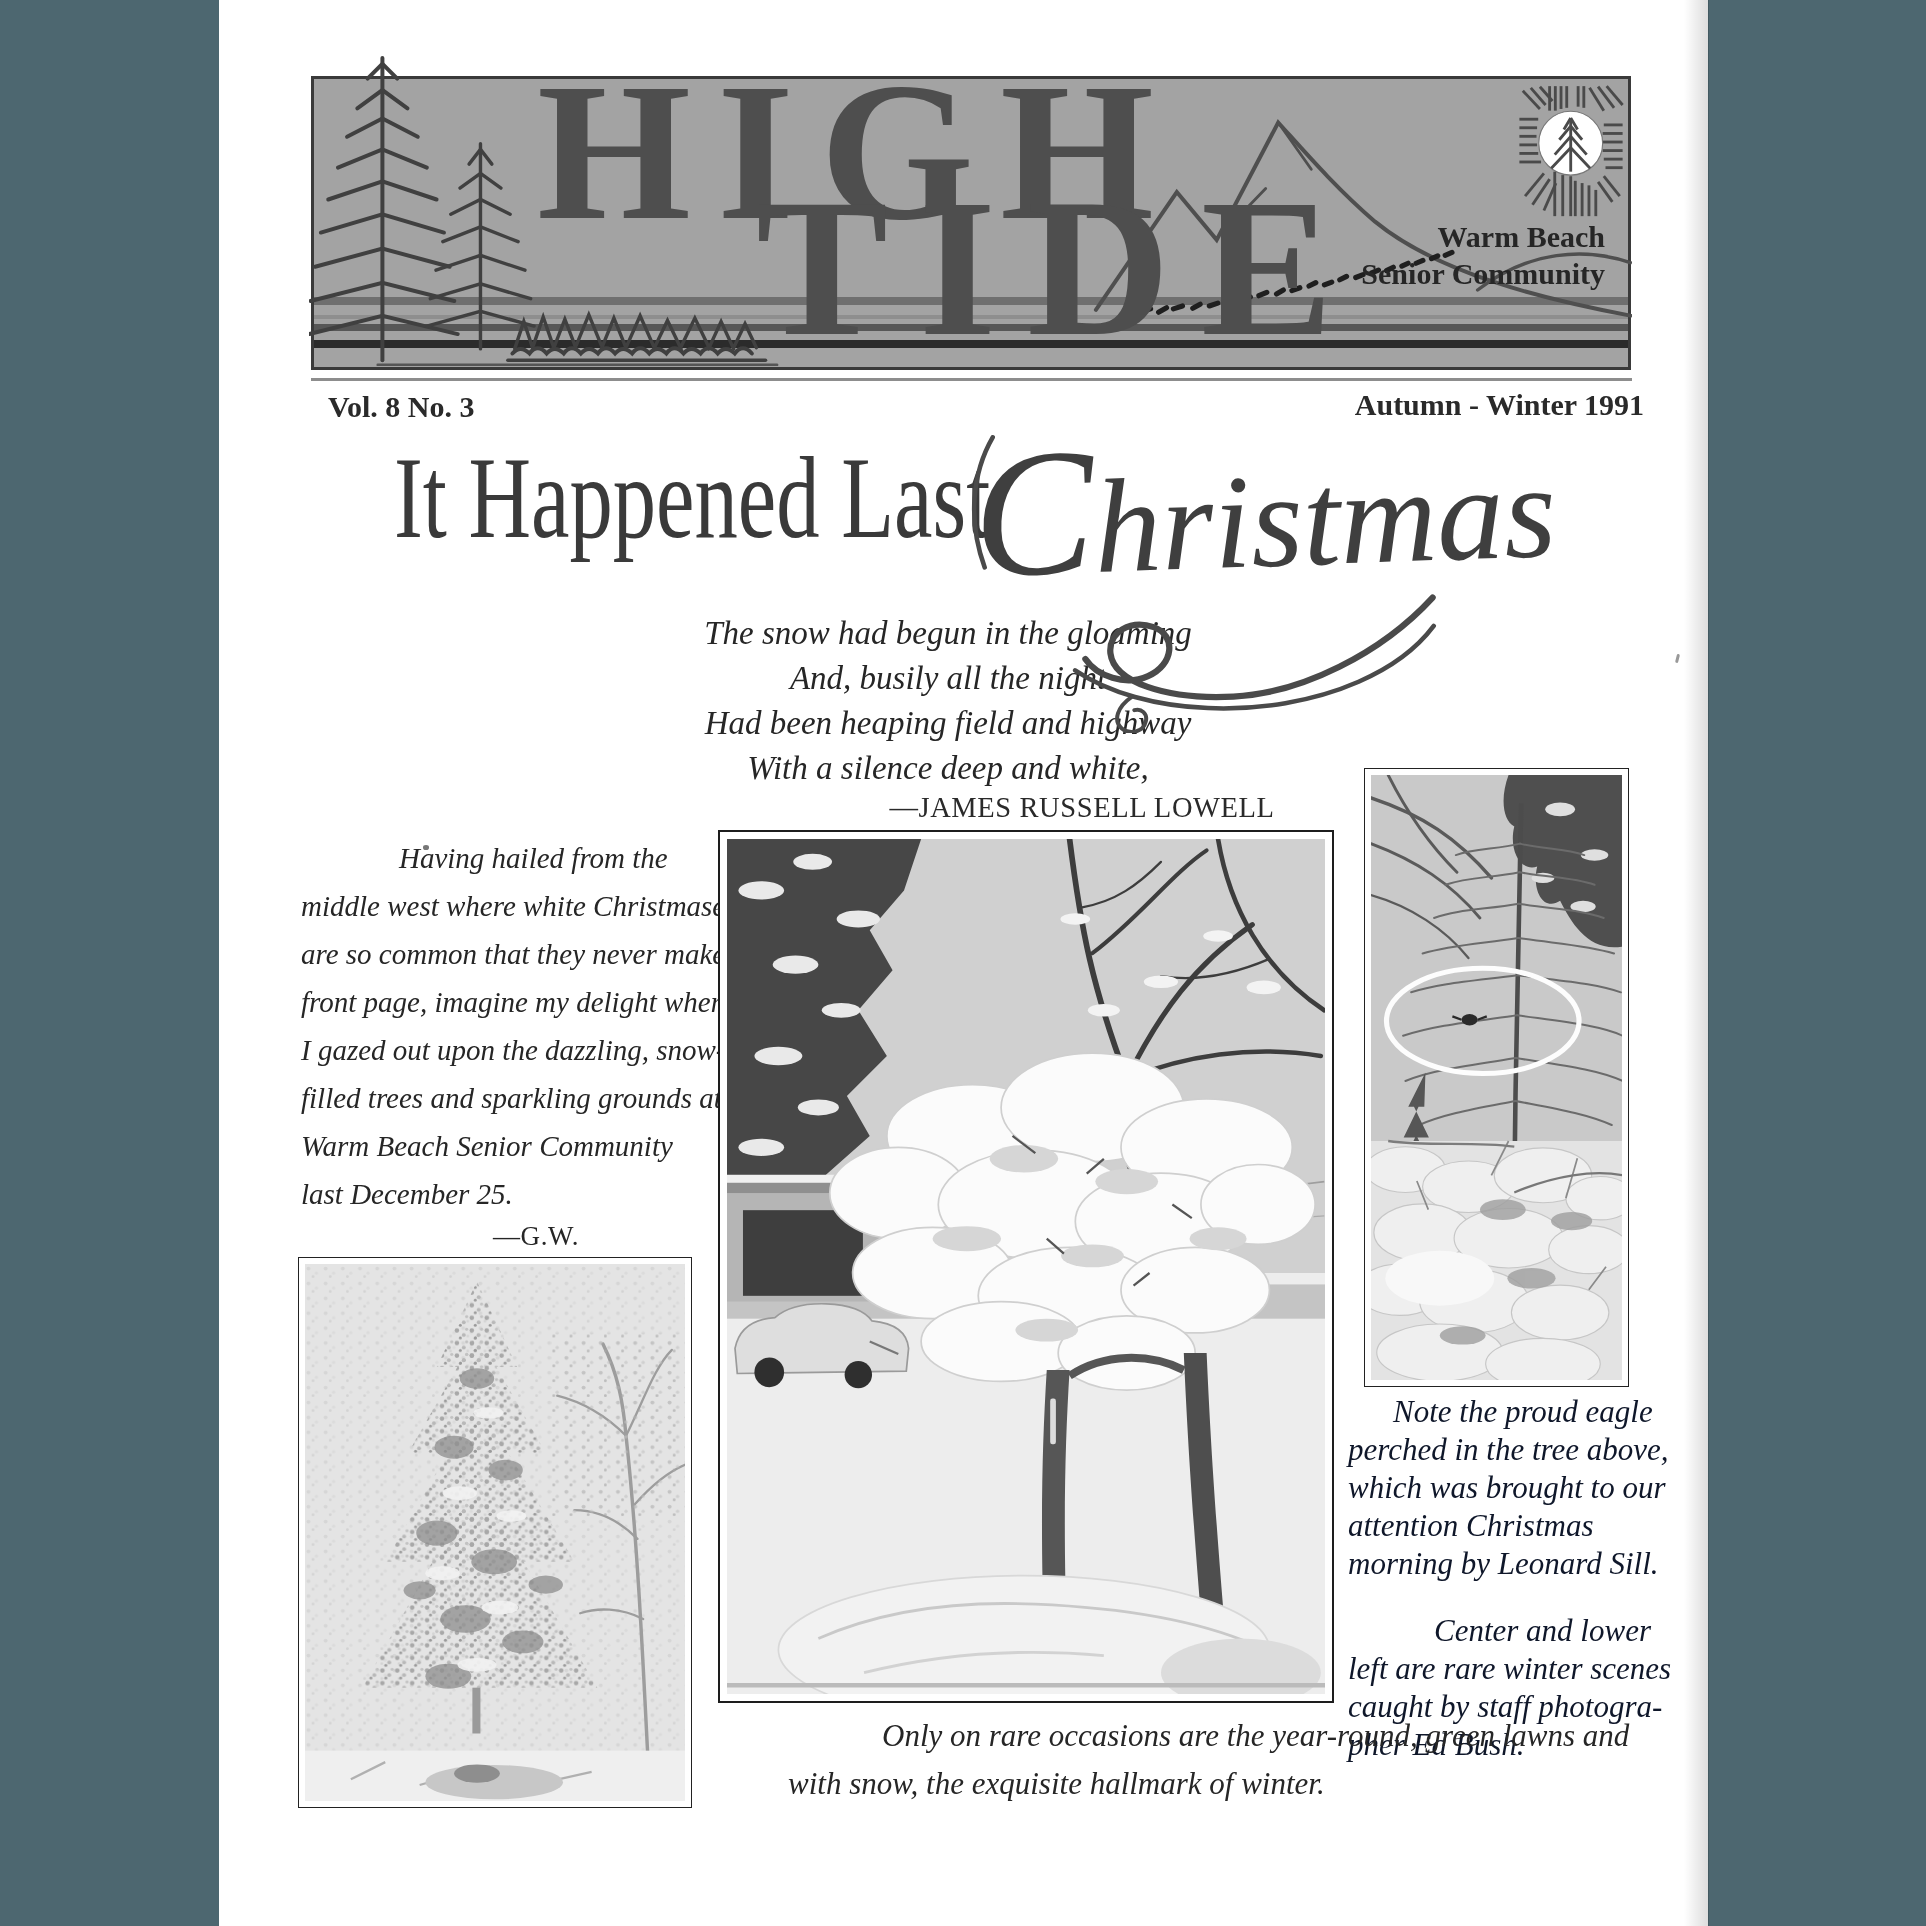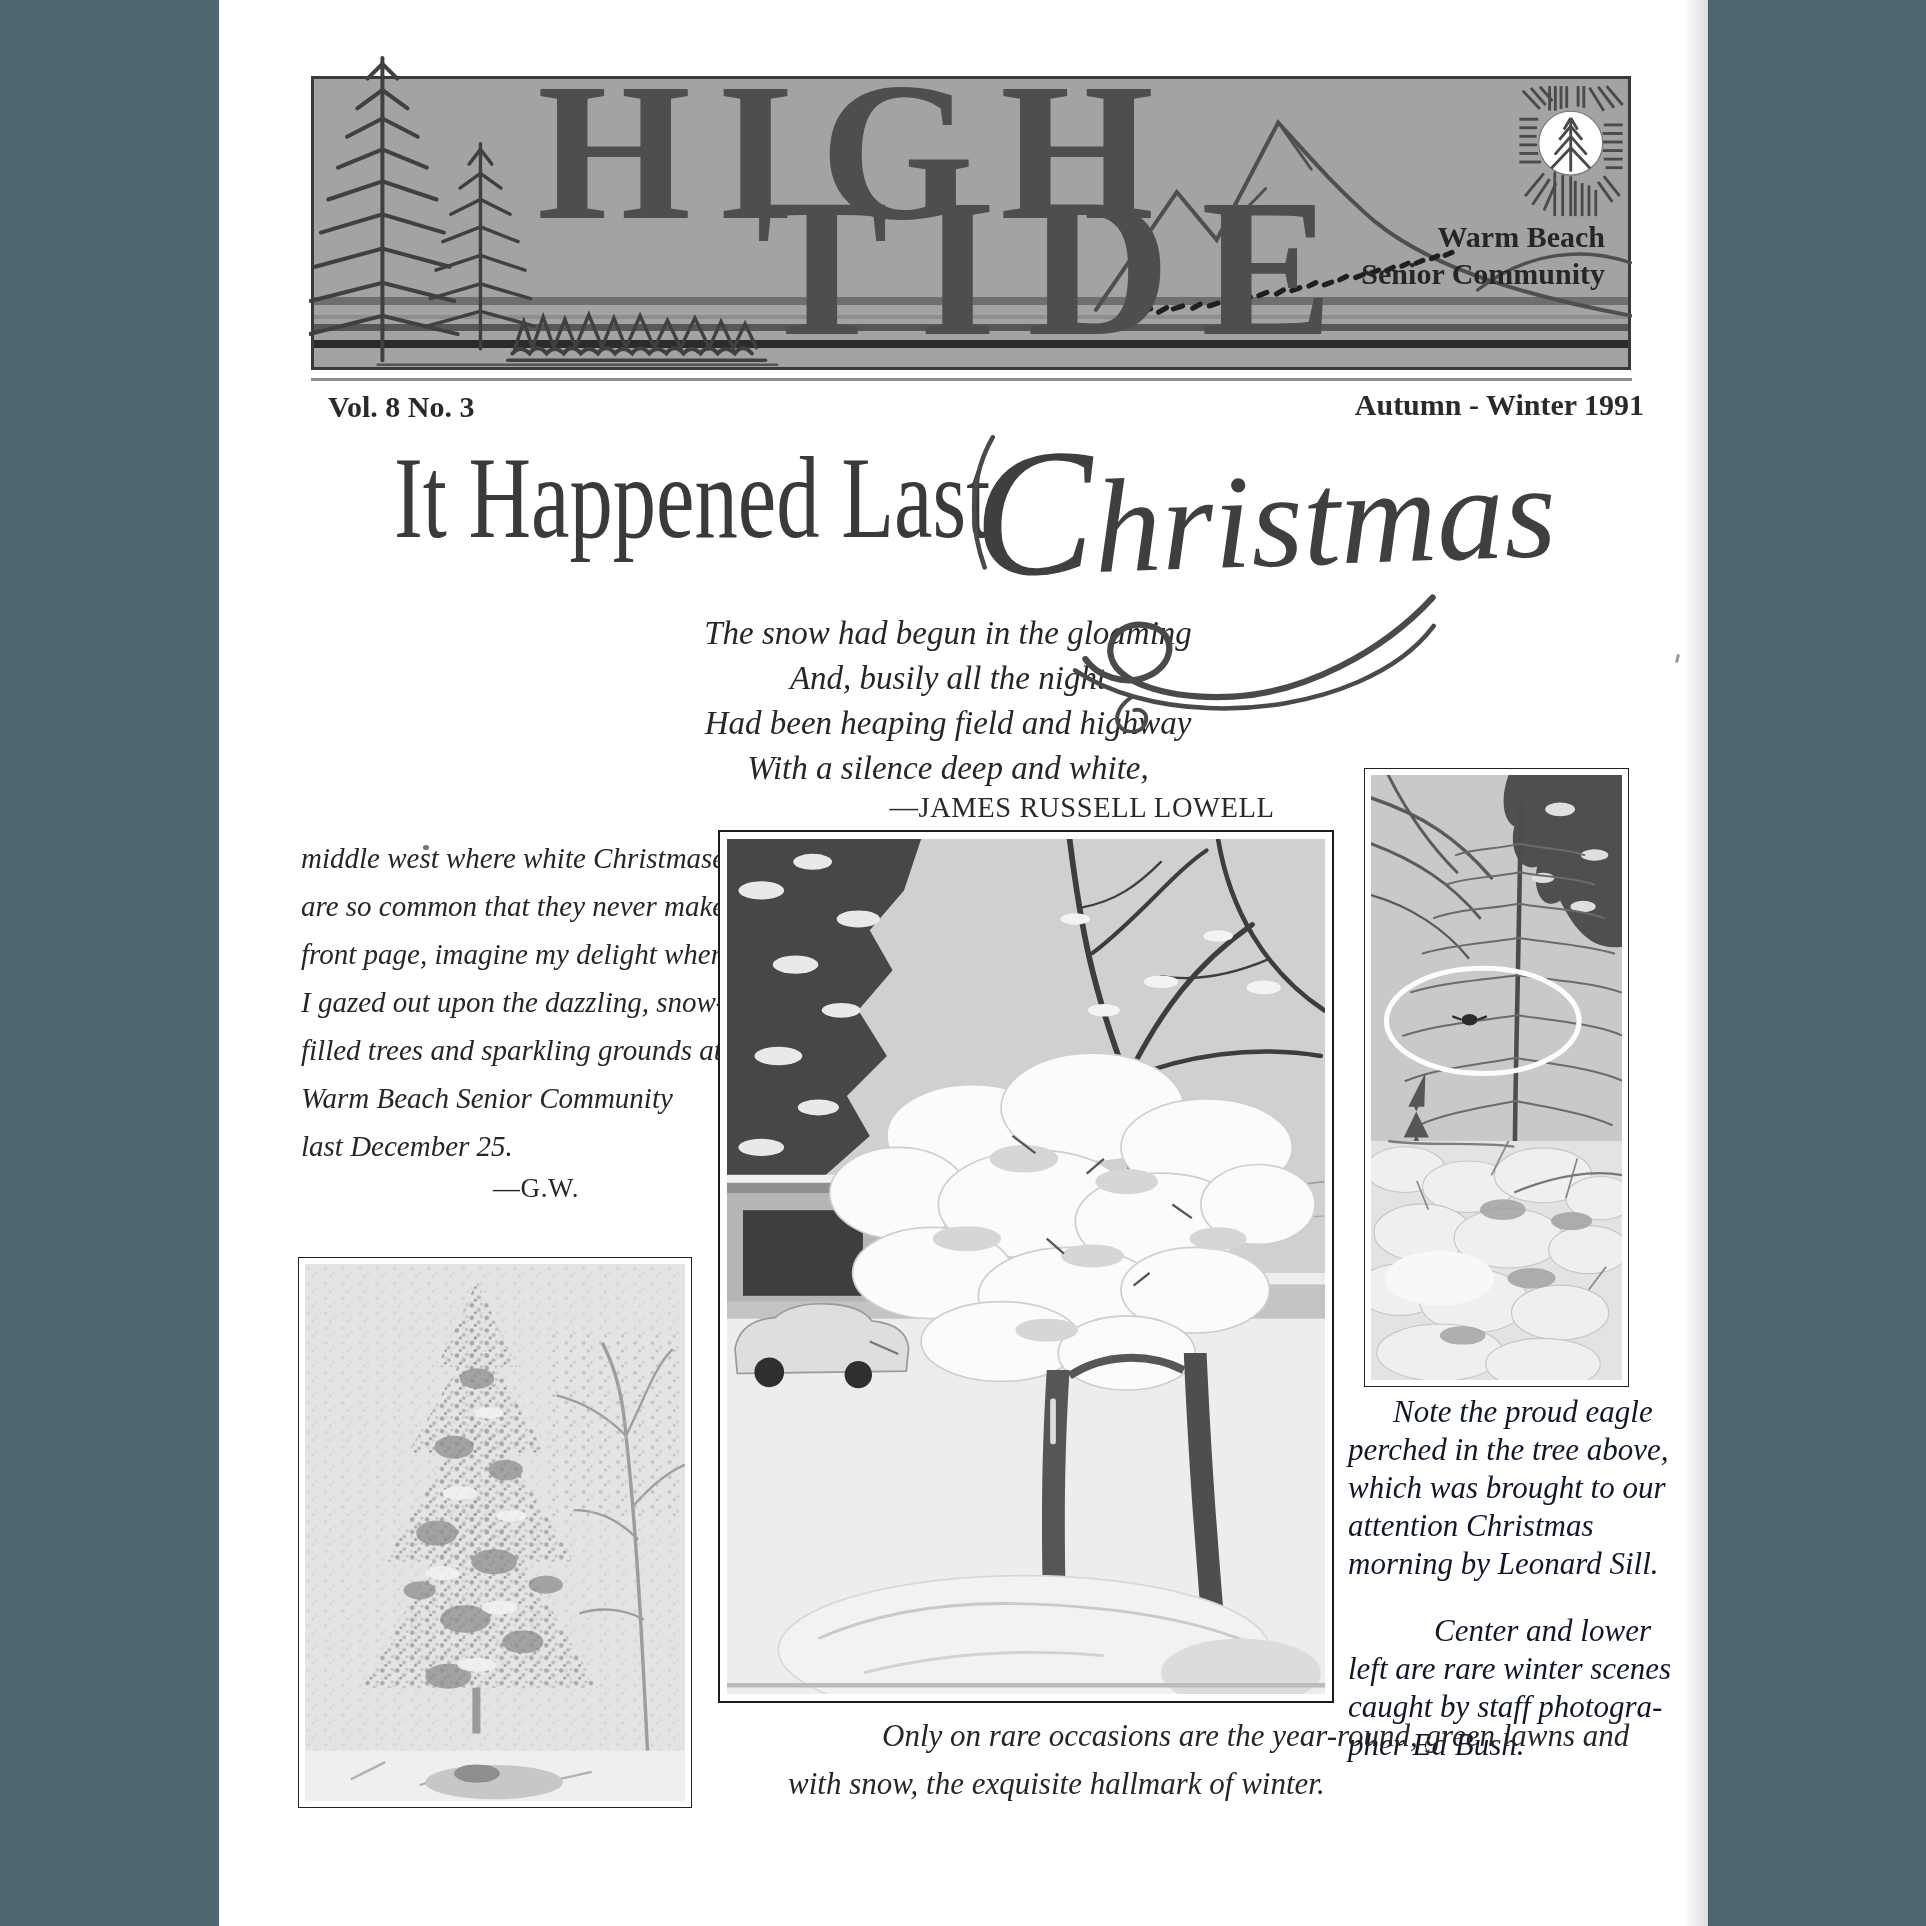--- a/index.html
+++ b/index.html
@@ -215,20 +215,21 @@
 
   <div class="poem">
     <div class="poem-line">The snow had begun in the gloaming</div>
     <div class="poem-line">And, busily all the night</div>
     <div class="poem-line">Had been heaping field and highway</div>
     <div class="poem-line">With a silence deep and white,</div>
     <div class="poem-attrib">—JAMES RUSSELL LOWELL</div>
   </div>
 
   <div class="intro">
+    <div class="intro-line ind">Having hailed from the</div>
     <div class="intro-line">middle west where white Christmases</div>
     <div class="intro-line">are so common that they never make</div>
     <div class="intro-line">front page, imagine my delight when</div>
     <div class="intro-line">I gazed out upon the dazzling, snow-</div>
     <div class="intro-line">filled trees and sparkling grounds at</div>
     <div class="intro-line">Warm Beach Senior Community</div>
     <div class="intro-line">last December 25.</div>
     <div class="intro-attrib">—G.W.</div>
   </div>
   <div class="dot-artifact"></div>

